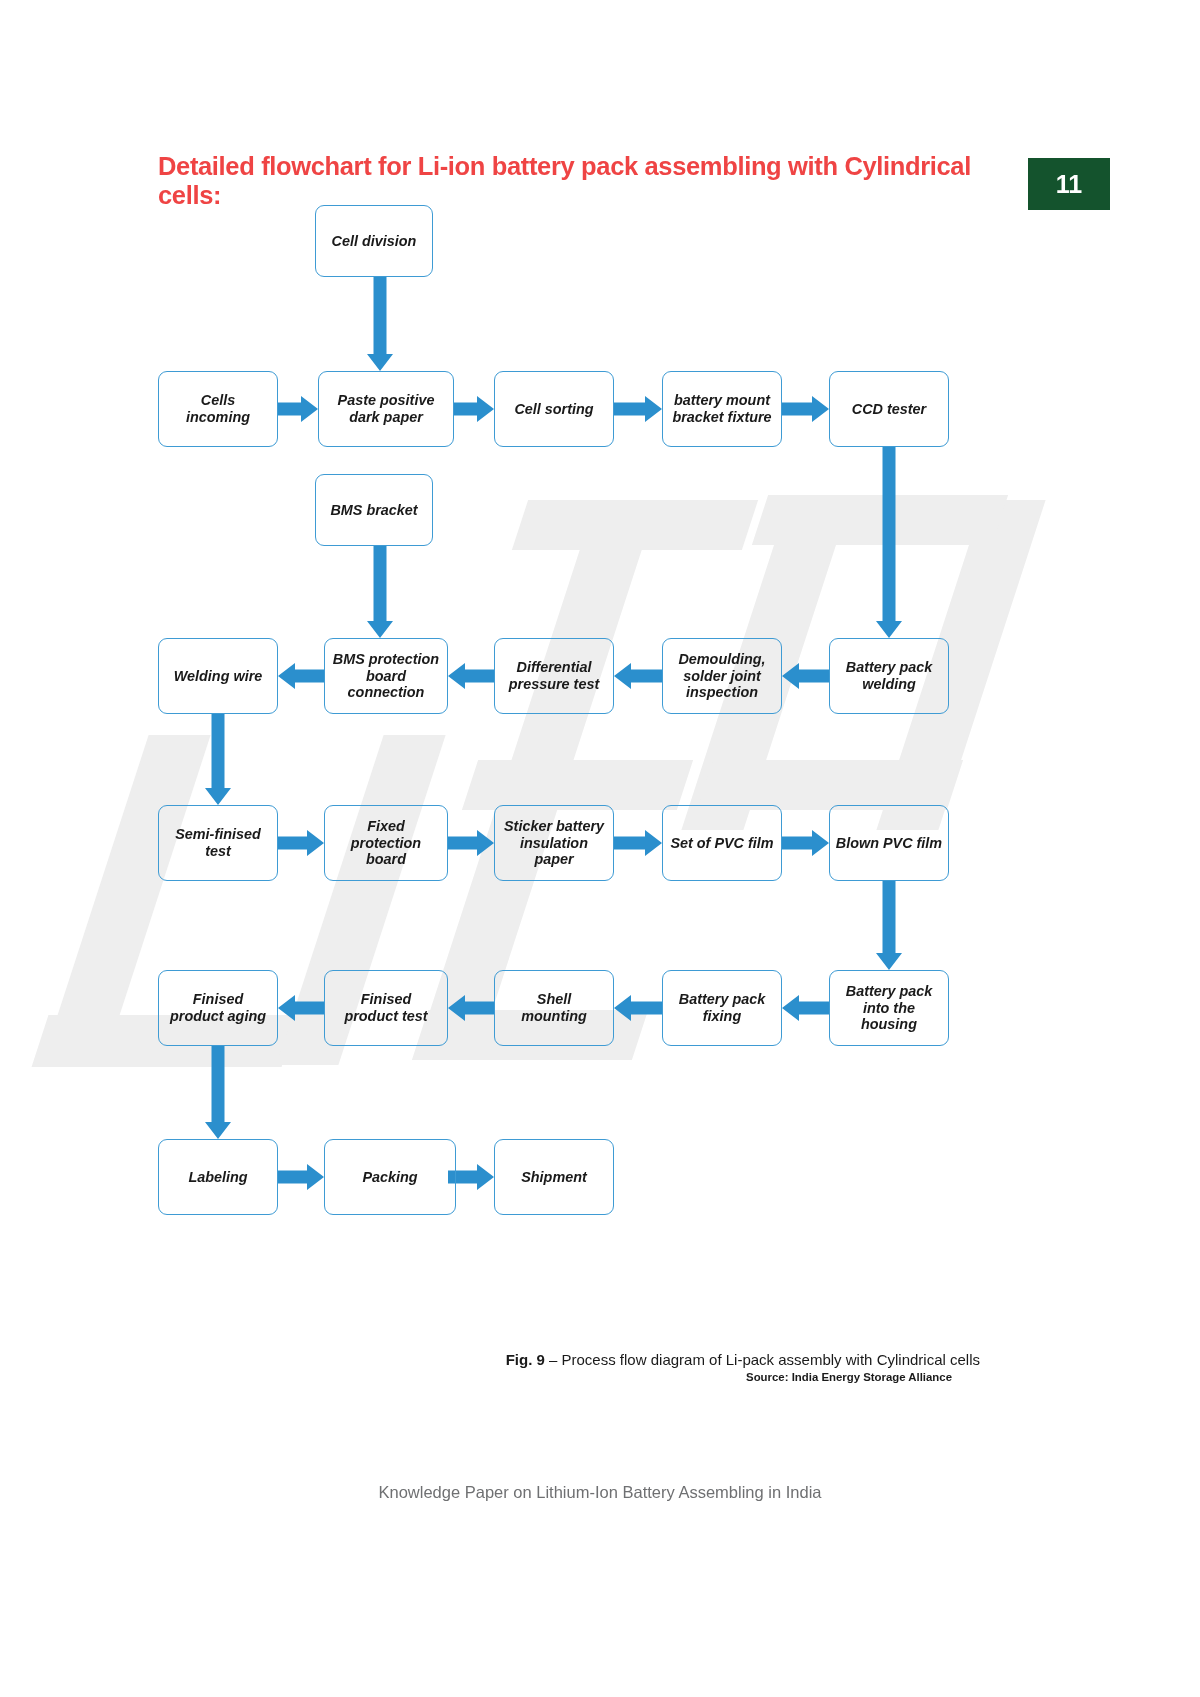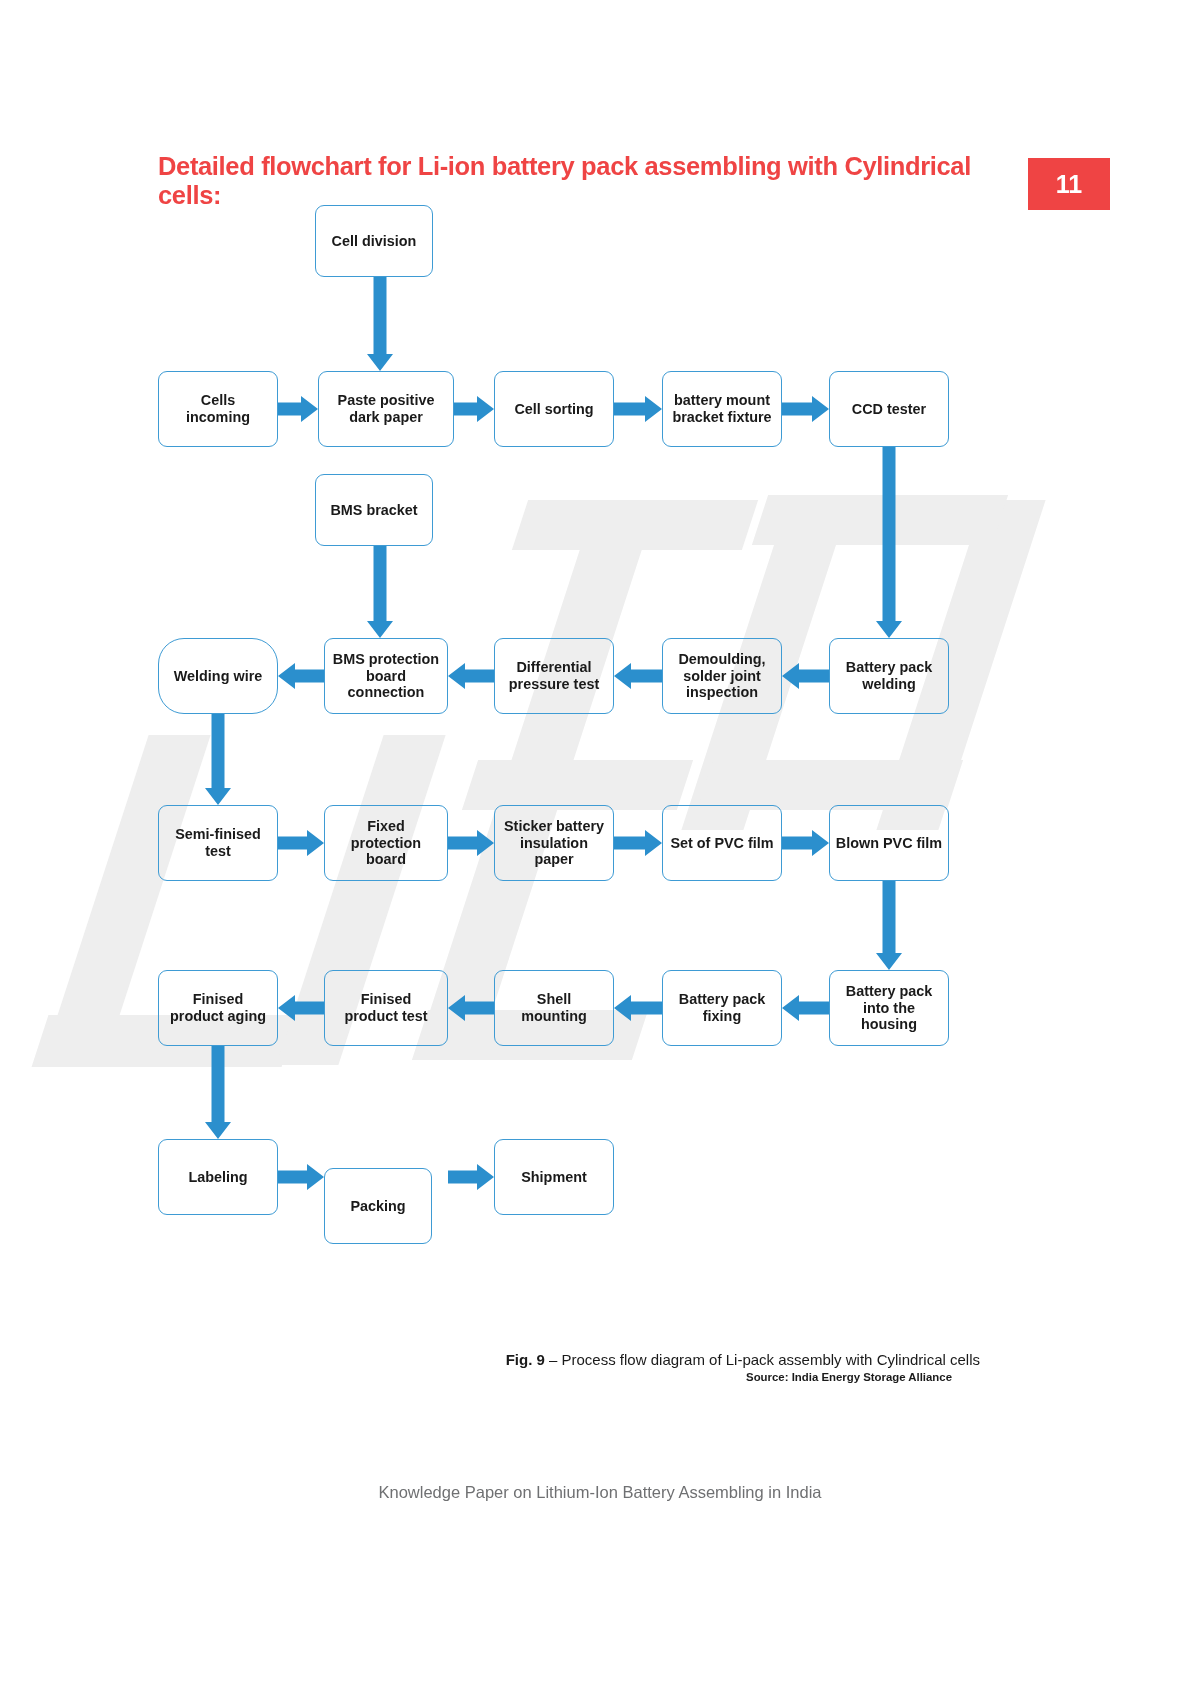--- a/index.html
+++ b/index.html
@@ -14,21 +14,21 @@
   #watermark{
     position:absolute;left:0;top:0;width:1200px;height:1697px;
     overflow:hidden;pointer-events:none;z-index:0;
   }
   #watermark .wm{
     position:absolute;background:#eeeeee;
   }
   
   #page-badge{
     position:absolute;left:1028px;top:158px;width:82px;height:52px;
-    background:#ef4444;color:#ffffff;
+    background:#14532d;color:#ffffff;
     font-size:25px;font-weight:bold;
     display:flex;align-items:center;justify-content:center;
     z-index:5;
   }
   
   #doc-title{
     position:absolute;left:158px;top:152px;width:860px;
     font-size:25.5px;font-weight:bold;color:#ef4444;
     letter-spacing:-0.35px;
     z-index:4;
@@ -42,21 +42,21 @@
     border:1.6px solid #3e9bd4;
     border-radius:9px;
     background:transparent;
     display:flex;align-items:center;justify-content:center;
     text-align:center;
     font-size:14.4px;font-weight:bold;color:#1a1a1a;
     line-height:1.16;
     box-sizing:border-box;
     padding:2px 4px;
   }
-  .node .lbl{display:block;white-space:pre-line;}
+  .node .lbl{display:block;white-space:pre-line;font-style:italic;}
 
   
   #arrows{position:absolute;left:0;top:0;width:1200px;height:1697px;z-index:2;}
 
   
   #fig-caption{
     position:absolute;left:360px;top:1351px;width:620px;
     font-size:15px;color:#1a1a1a;
     z-index:4;
     text-align:right;
@@ -145,21 +145,21 @@
     <div class="node" style="left: 662px; top: 371px; width: 120px; height: 76px; border-color: rgb(62, 155, 212);">
       <span class="lbl">battery mount
 bracket fixture</span>
     </div>
     <div class="node" style="left: 829px; top: 371px; width: 120px; height: 76px; border-color: rgb(62, 155, 212);">
       <span class="lbl">CCD tester</span>
     </div>
     <div class="node" style="left: 315px; top: 474px; width: 118px; height: 72px; border-color: rgb(62, 155, 212);">
       <span class="lbl">BMS bracket</span>
     </div>
-    <div class="node" style="left: 158px; top: 638px; width: 120px; height: 76px; border-color: rgb(62, 155, 212); border-radius: 26px;">
+    <div class="node" style="left: 158px; top: 638px; width: 120px; height: 76px; border-color: rgb(62, 155, 212);">
       <span class="lbl">Welding wire</span>
     </div>
     <div class="node" style="left: 324px; top: 638px; width: 124px; height: 76px; border-color: rgb(62, 155, 212);">
       <span class="lbl">BMS protection
 board
 connection</span>
     </div>
     <div class="node" style="left: 494px; top: 638px; width: 120px; height: 76px; border-color: rgb(62, 155, 212);">
       <span class="lbl">Differential
 pressure test</span>
@@ -210,21 +210,21 @@
 fixing</span>
     </div>
     <div class="node" style="left: 829px; top: 970px; width: 120px; height: 76px; border-color: rgb(62, 155, 212);">
       <span class="lbl">Battery pack
 into the
 housing</span>
     </div>
     <div class="node" style="left: 158px; top: 1139px; width: 120px; height: 76px; border-color: rgb(62, 155, 212);">
       <span class="lbl">Labeling</span>
     </div>
-    <div class="node" style="left: 324px; top: 1139px; width: 108px; height: 76px; border-color: rgb(62, 155, 212); margin-top: 29px;">
+    <div class="node" style="left: 324px; top: 1139px; width: 132px; height: 76px; border-color: rgb(62, 155, 212);">
       <span class="lbl">Packing</span>
     </div>
     <div class="node" style="left: 494px; top: 1139px; width: 120px; height: 76px; border-color: rgb(62, 155, 212);">
       <span class="lbl">Shipment</span>
     </div>
   </div>
 
 <div id="fig-caption">
   <span class="fignum">Fig. 9</span><span> – </span><span>Process flow diagram of Li-pack assembly with Cylindrical cells</span>
 </div>

